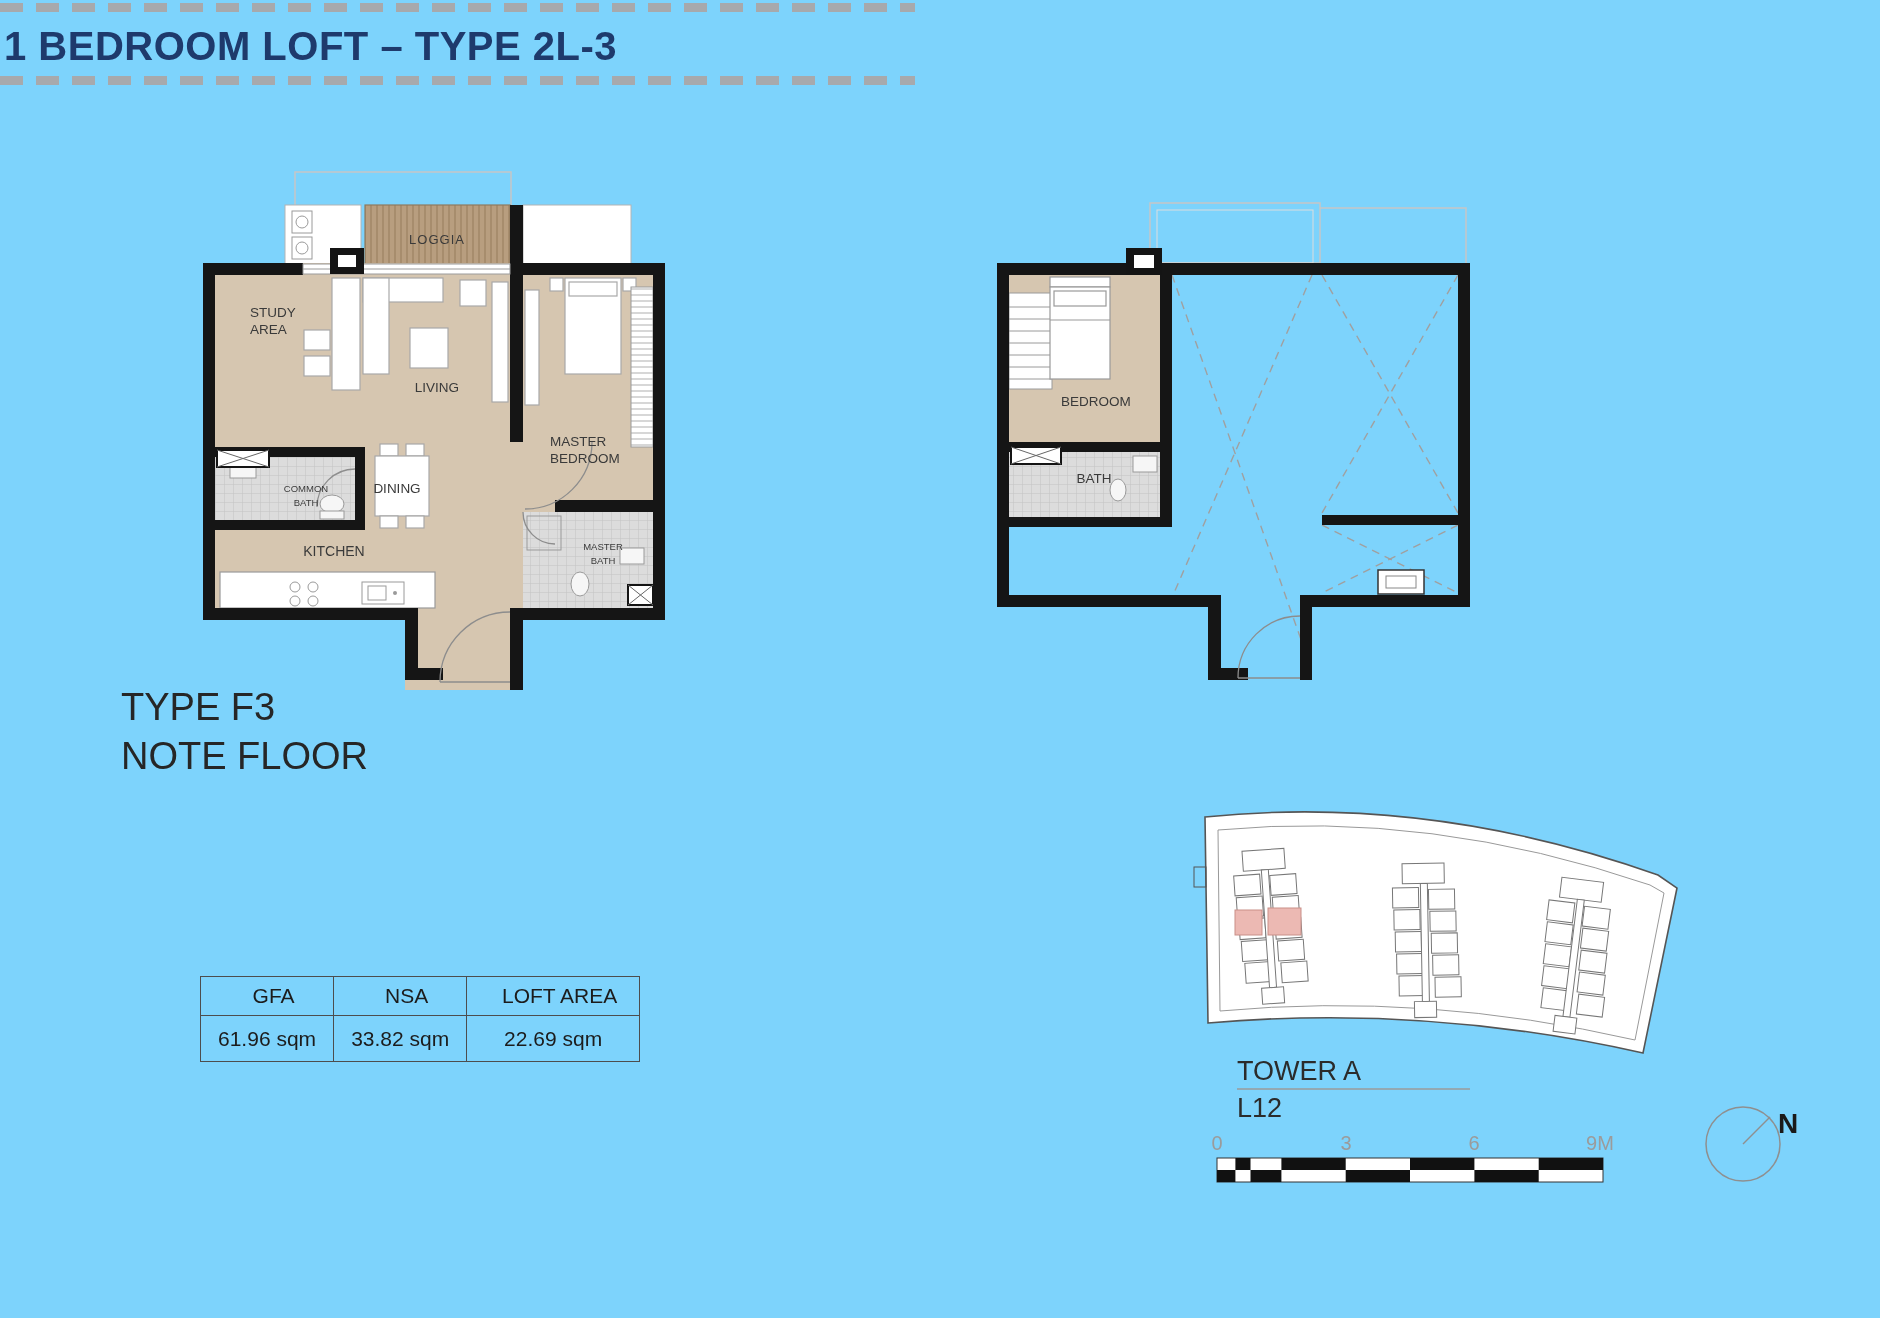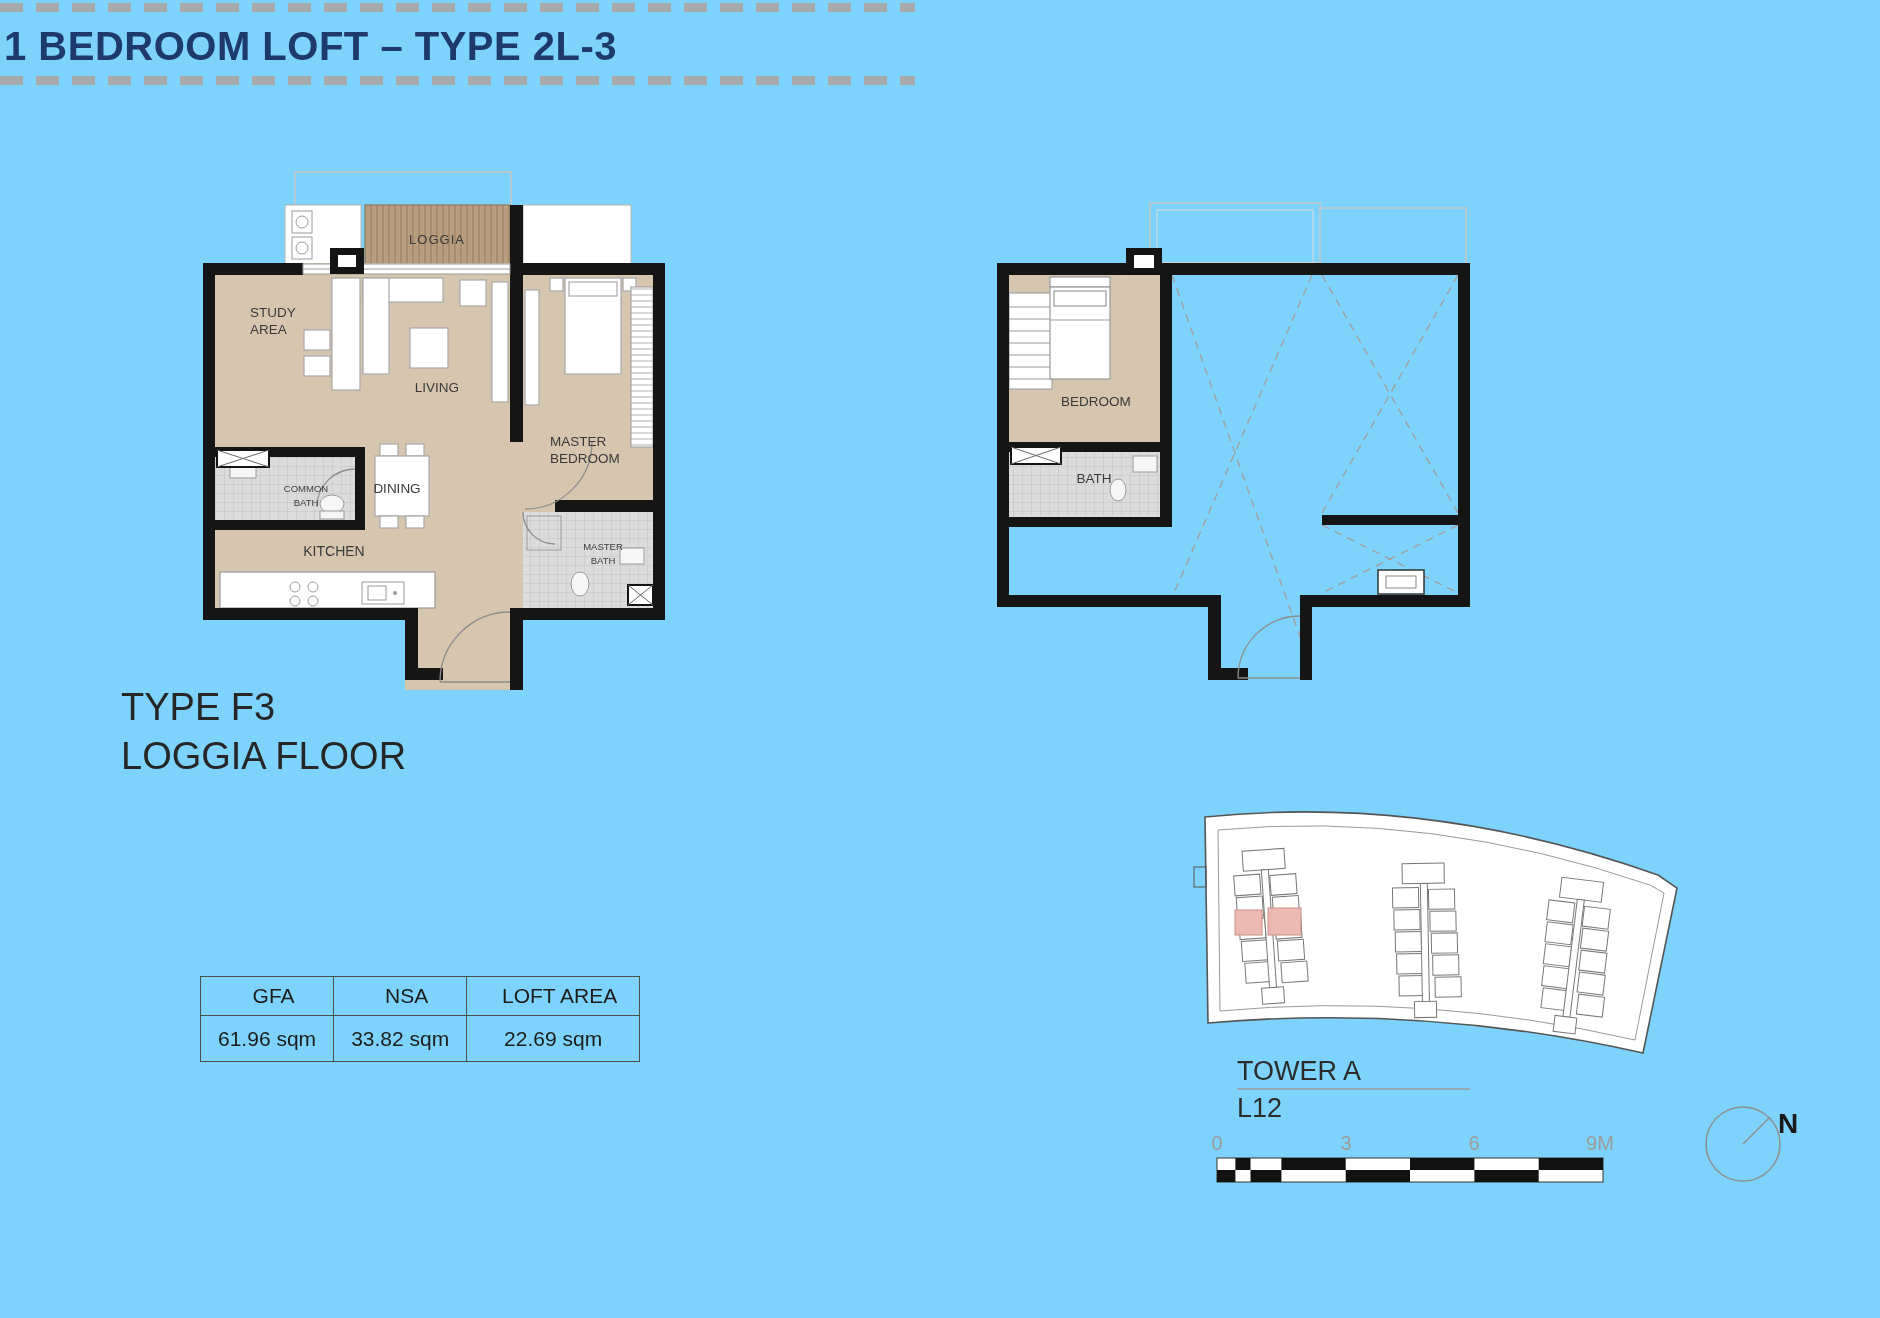--- a/index.html
+++ b/index.html
@@ -161,21 +161,21 @@
     <text class="room-label" x="470" y="286" font-size="13.5">MASTER</text>
     <text class="room-label" x="470" y="303" font-size="13.5">BEDROOM</text>
     <text class="room-label" x="226" y="332" font-size="9.5" text-anchor="middle">COMMON</text>
     <text class="room-label" x="226" y="346" font-size="9.5" text-anchor="middle">BATH</text>
     <text class="room-label" x="317" y="333" font-size="13.5" text-anchor="middle">DINING</text>
     <text class="room-label" x="254" y="396" font-size="14" text-anchor="middle">KITCHEN</text>
     <text class="room-label" x="523" y="390" font-size="9.5" text-anchor="middle">MASTER</text>
     <text class="room-label" x="523" y="404" font-size="9.5" text-anchor="middle">BATH</text>
   </svg>
 
-  <div class="abs plan-title" style="left:112px;top:683px;margin-left:9px;"><span>TYPE F3</span><br><span>LOGGIA FLOOR</span></div>
+  <div class="abs plan-title" style="left:112px;top:683px;margin-left:9px;"><span>TYPE F3</span><br><span>NOTE FLOOR</span></div>
 
   <table class="area-table abs" style="left:200px;top:976px;">
     <tbody>
         <tr class="hdr">
       <td>GFA</td>
       <td>NSA</td>
       <td>LOFT AREA</td>
     </tr>
     <tr class="val">
       <td>61.96 sqm</td>

